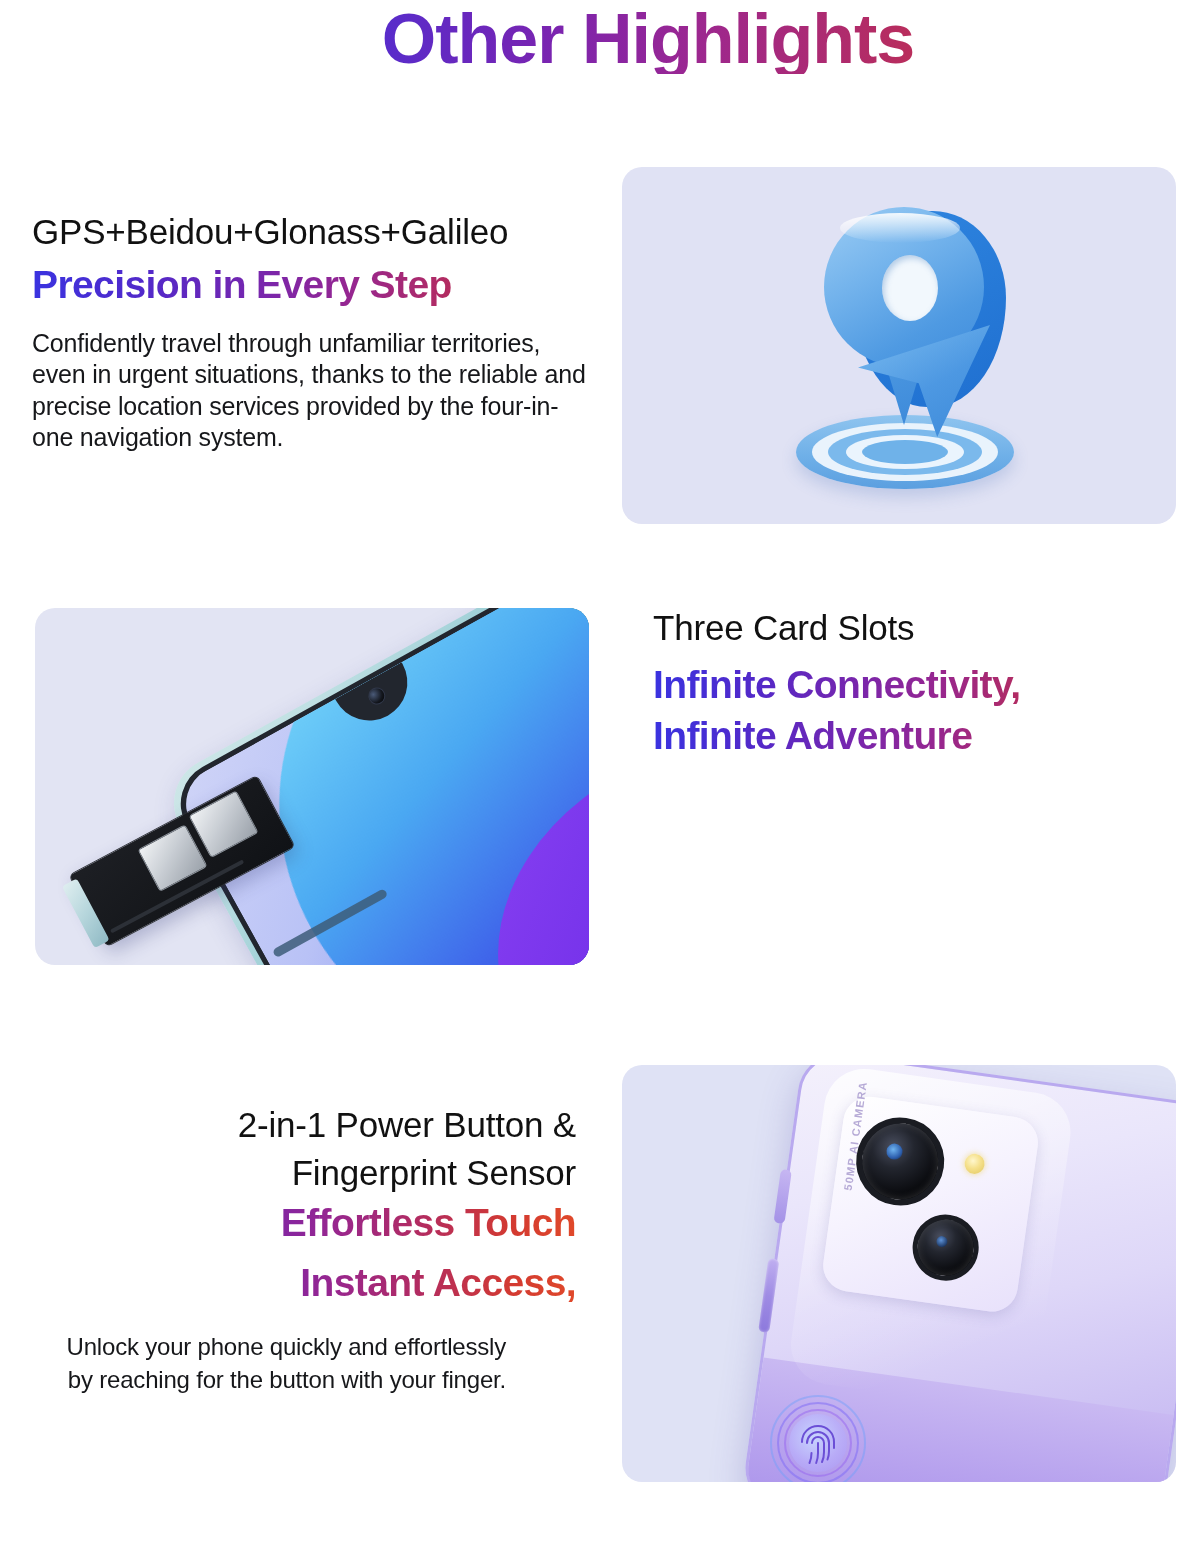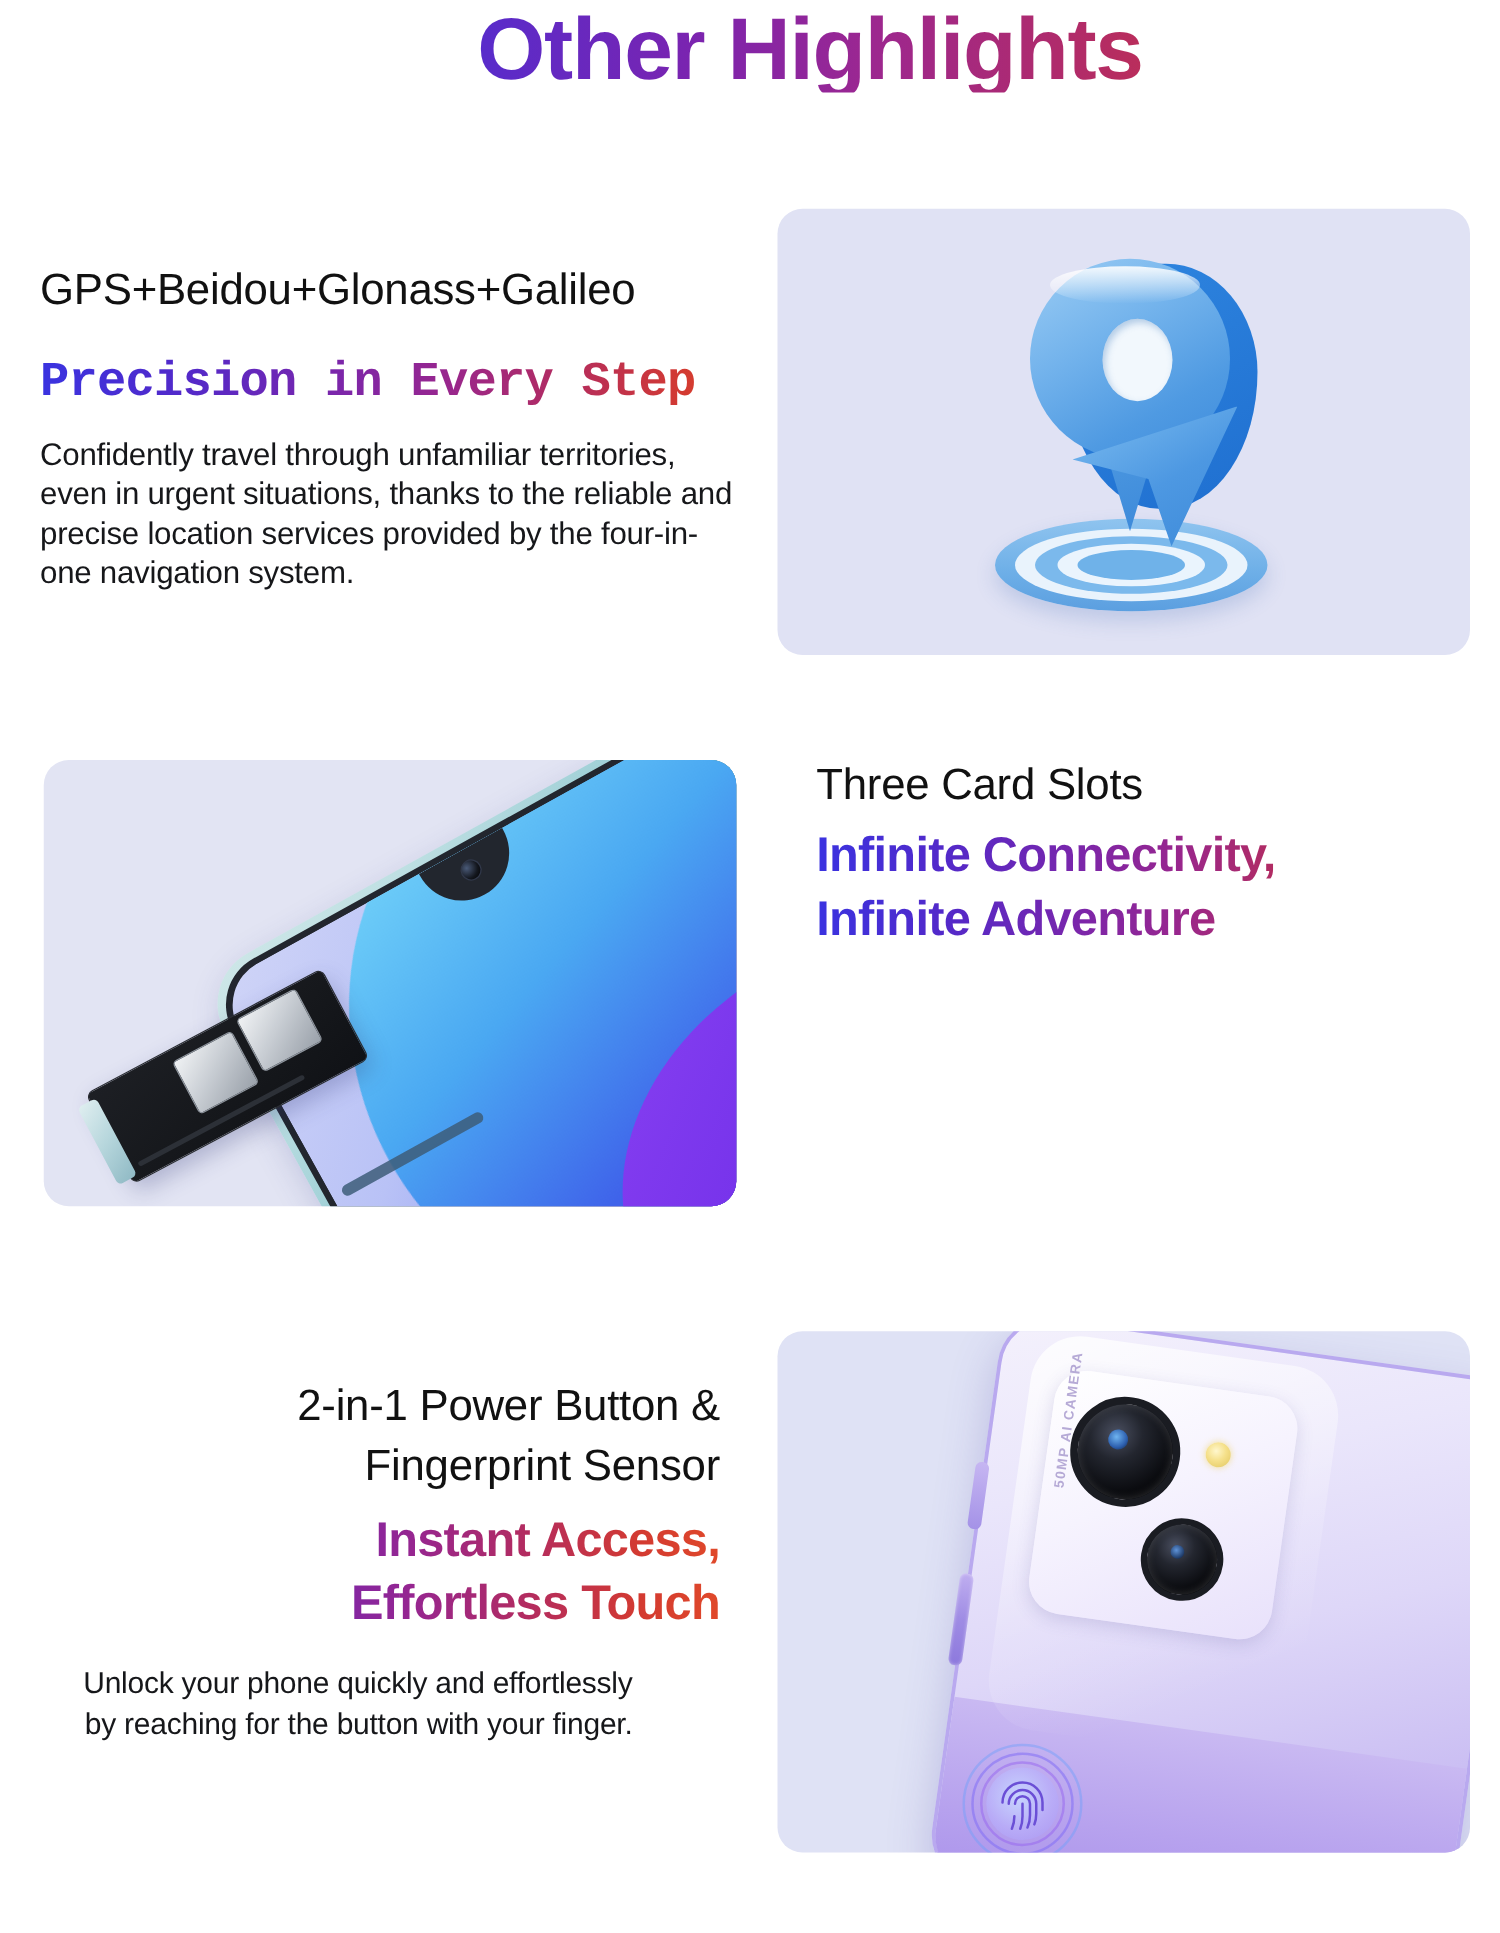--- a/index.html
+++ b/index.html
@@ -264,21 +264,21 @@
 </head>
 <body>
 
 <div class="page">
 
   <div class="page-title">Other Highlights</div>
 
   <div>
     <div style="position:absolute;left:32px;top:208px;width:586px;">
       <div class="eyebrow">GPS+Beidou+Glonass+Galileo</div>
-      <div class="grad-head" style="margin-top:25px;font-family:Liberation Mono, monospace;">Precision in Every Step</div>
+      <div class="grad-head" style="margin-top:4px;">Precision in Every Step</div>
       <div class="body-copy" style="margin-top:17px;width:556px;">Confidently travel through unfamiliar territories, even in urgent situations, thanks to the reliable and precise location services provided by the four-in-one navigation system.</div>
     </div>
 
     <div class="img-card" id="card-gps">
       <div class="pin-stage">
         <div class="pin-wrap">
           <div class="pin-base"></div>
           <div class="pin-base-r o1"></div>
           <div class="pin-base-r o2"></div>
           <div class="pin-base-r o3"></div>
@@ -321,22 +321,22 @@
       <div class="eyebrow">Three Card Slots</div>
       <div class="grad-head" style="margin-top:8px;">Infinite Connectivity,</div>
       <div class="grad-head">Infinite Adventure</div>
     </div>
   </div>
 
   <div>
     <div style="position:absolute;left:36px;top:1101px;width:540px;text-align:right;">
       <div class="eyebrow">2-in-1 Power Button &amp;</div>
       <div class="eyebrow">Fingerprint Sensor</div>
+      <div class="grad-head">Effortless Touch</div>
       <div class="grad-head" style="margin-top:10px;">Instant Access,</div>
-      <div class="grad-head">Effortless Touch</div>
       <div class="body-copy small" style="margin-top:22px;width:470px;">Unlock your phone quickly and effortlessly by reaching for the button with your finger.</div>
     </div>
 
     <div class="img-card" id="card-fp">
       <div class="phone-back">
         <div class="back-lowerband"></div>
         <div class="back-sheen"></div>
 
         <div class="cam-module">
           <div class="lens main"></div>

